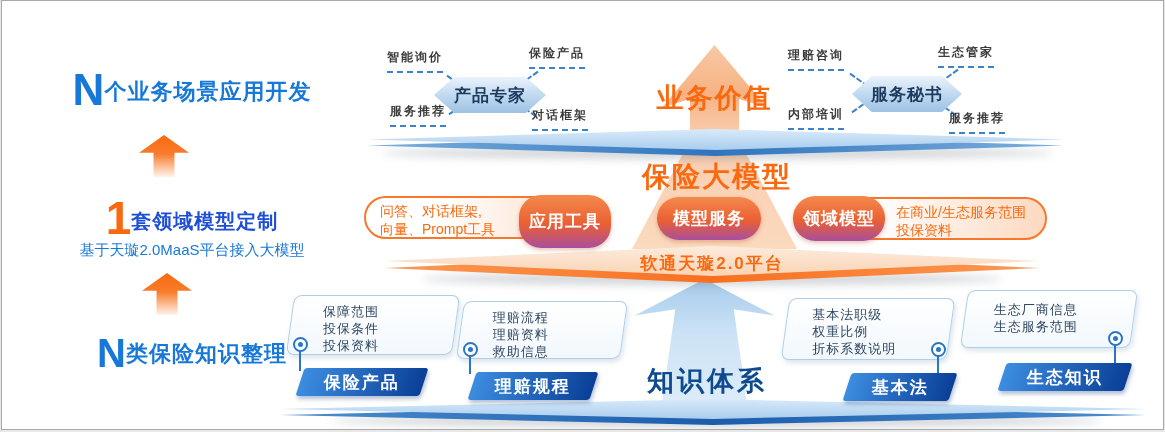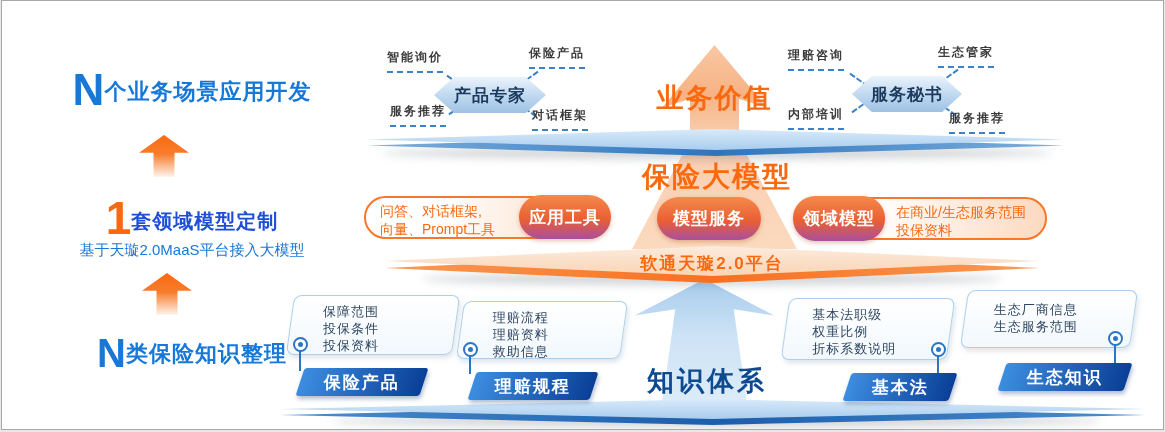--- a/index.html
+++ b/index.html
@@ -152,21 +152,21 @@
   <div class="abs lens lens-blue-edge z1" style="left:365px; top:134px; width:697px; height:21px;"></div>
   <div class="abs lens lens-blue-top z2" style="left:365px; top:128px; width:697px; height:21px;"></div>
 
   <div class="abs mid-trapezoid z0" style="left:630px; top:152px; width:165px; height:96px;"></div>
   <div class="abs combo-box z2" style="left:362px; top:195px; width:246px; height:43px;">
     <div class="combo-desc" style="padding:4px 0 0 14px;">问答、对话框架,</div>
     <div class="combo-desc" style="padding-left:14px;">向量、Prompt工具</div>
   </div>
 
   <div class="abs big-orange z3" style="left:565px; top:157px; width:300px; font-size:28px;">保险大模型</div>
-  <div class="abs pill z3" style="left:517px; top:194px; width:92px; height:44px;">
+  <div class="abs pill z3" style="left:517px; top:194px; width:92px; height:53px;">
     <span>应用工具</span>
   </div>
 
   <div class="abs pill z3" style="left:655px; top:196px; width:104px; height:43px;">
     <span>模型服务</span>
   </div>
 
   <div class="abs combo-box z2" style="left:792px; top:196px; width:253px; height:43px;">
     <div class="combo-desc" style="padding:4px 0 0 100px;">在商业/生态服务范围</div>
     <div class="combo-desc" style="padding-left:100px;">投保资料</div>

